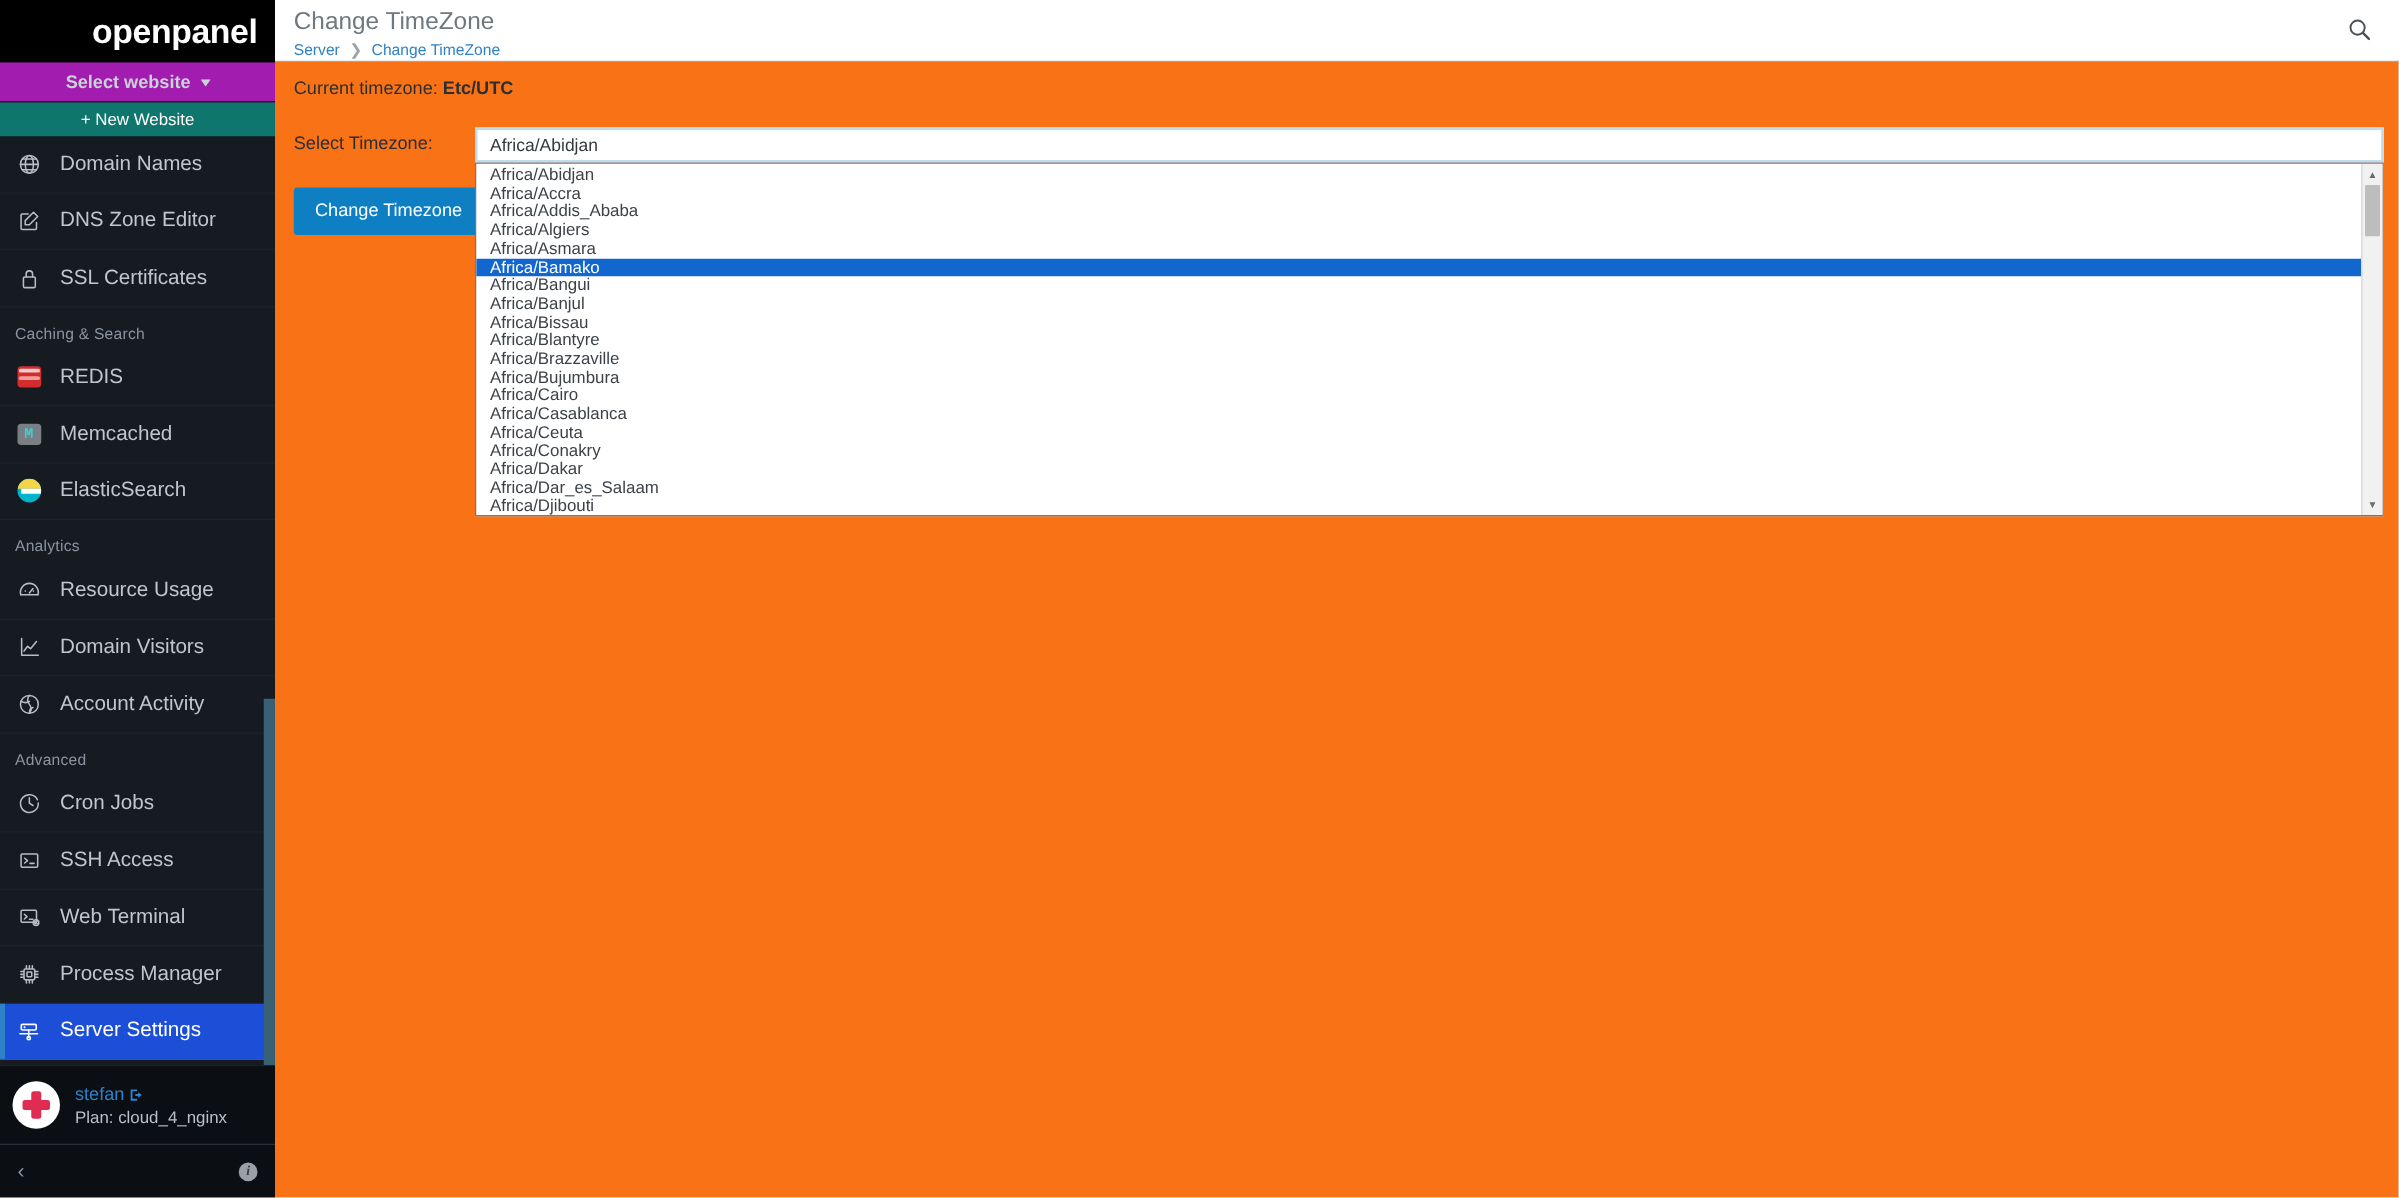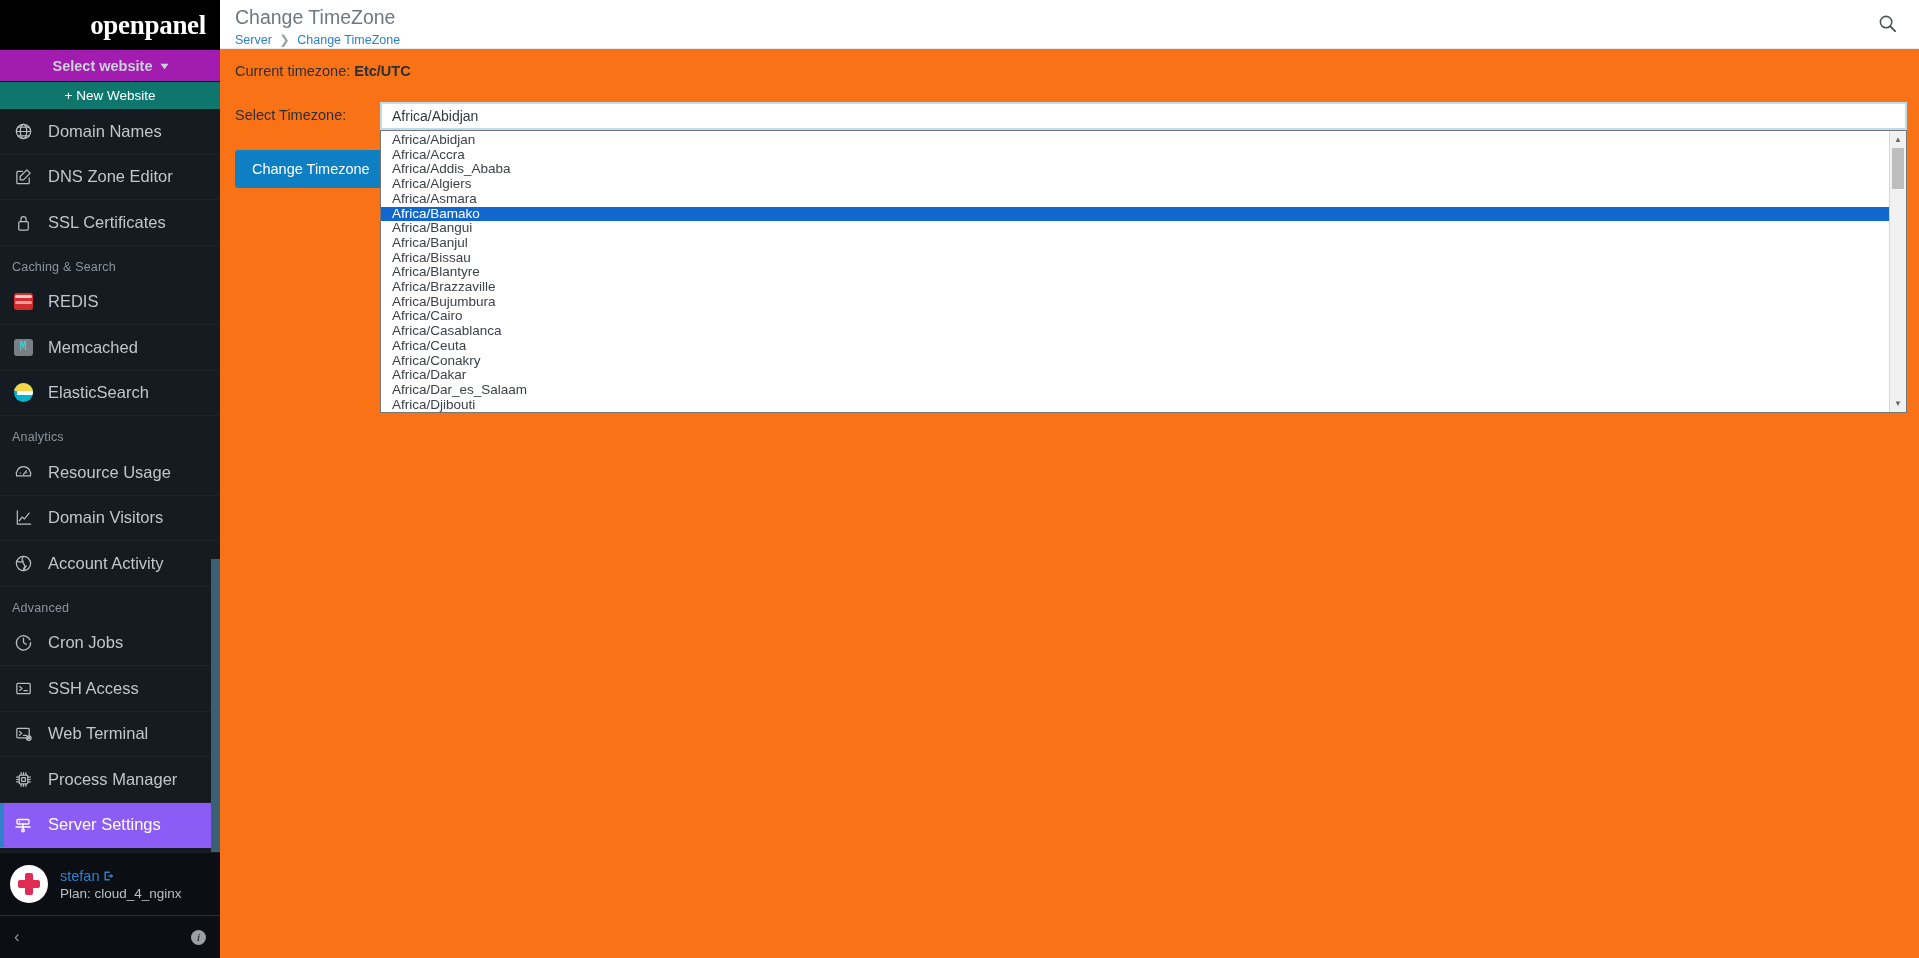--- a/index.html
+++ b/index.html
@@ -23,21 +23,20 @@
     height: 50px;
     background: #000000;
     display: flex; align-items: center; justify-content: flex-end;
     padding-right: 14px;
   }
   .brand-text {
     color: #ffffff;
     font-size: 27px;
     font-weight: bold;
     letter-spacing: -0.3px;
-    font-family: Liberation Serif, serif;
   }
   .select-website {
     height: 32px;
     background: #a21caf;
     display: flex; align-items: center; justify-content: center;
     gap: 10px;
     color: #c9d1d9;
     font-size: 14.5px;
     border-bottom: 1px solid #000;
     font-weight: bold;
@@ -77,21 +76,21 @@
     cursor: pointer;
     position: relative;
   }
   .nav-item .ic {
     width: 22px; height: 22px;
     display: flex; align-items: center; justify-content: center;
     flex: 0 0 22px;
   }
   .nav-item .ic svg { display:block; }
   .nav-item.active {
-    background: #8b5cf6;
+    background: #1d4ed8;
     color: #ffffff;
   }
   .nav-item.active::before {
     content: "";
     position: absolute;
     left: 0; top: 0; bottom: 0;
     width: 4px;
     background: #2f81c8;
   }
   

